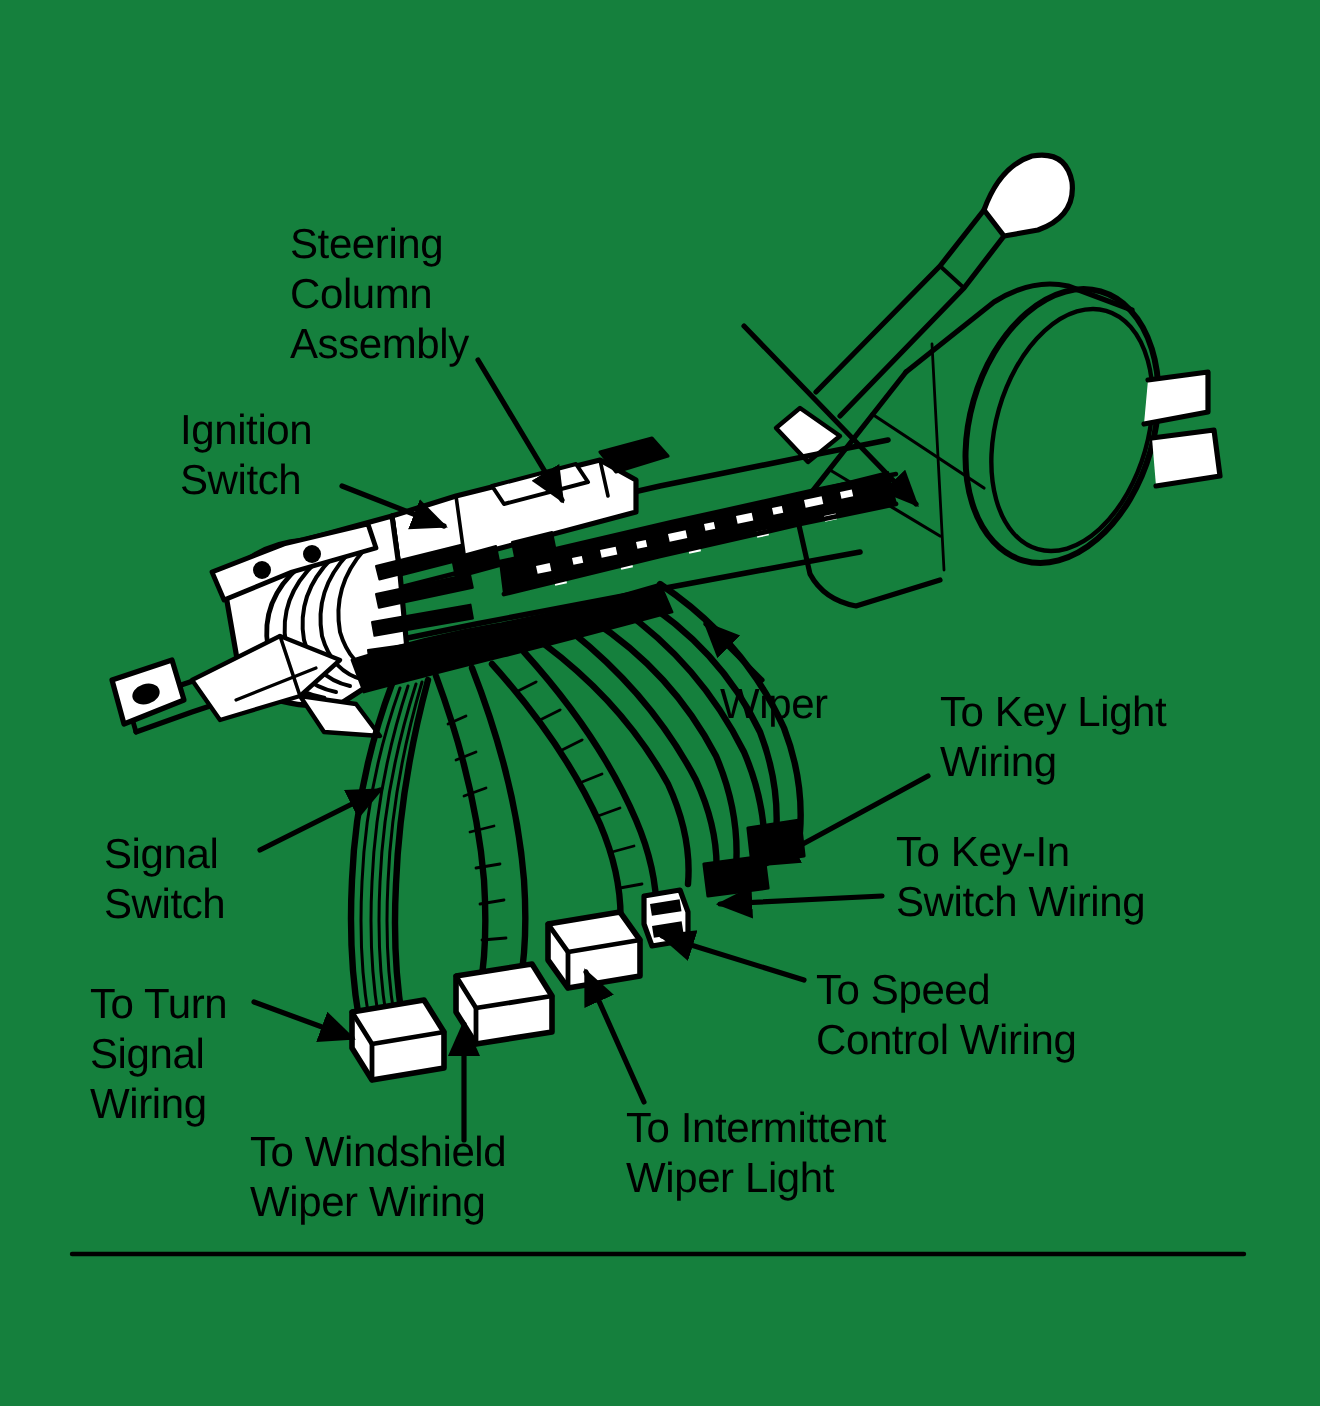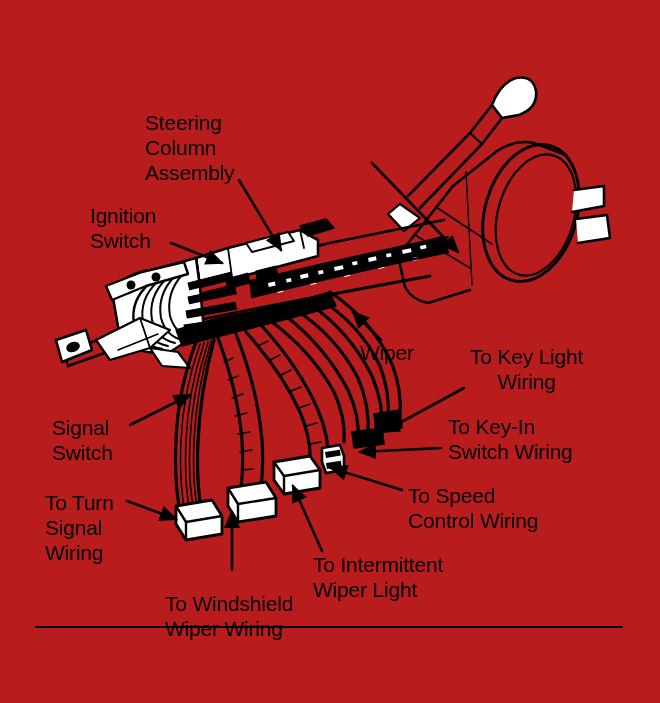--- a/index.html
+++ b/index.html
@@ -5,21 +5,21 @@
 <style>
   html, body {
     margin: 0;
     padding: 0;
     background: #ffffff;
   }
   #page {
     position: relative;
     width: 660px;
     height: 703px;
-    background: #b91c1c;
+    background: #15803d;
     overflow: hidden;
     font-family: "Liberation Sans", sans-serif;
   }
   #figure {
     position: absolute;
     left: 0;
     top: 0;
     width: 660px;
     height: 703px;
   }
@@ -255,29 +255,29 @@
       <line x1="36" y1="627" x2="622" y2="627" stroke="#000" stroke-width="2.2"></line>
     </g>
   </svg>
 
   <div class="callout" style="left:145px; top:110px;">Steering
 Column
 Assembly</div>
   <div class="callout" style="left:90px; top:203px;">Ignition
 Switch</div>
   <div class="callout" style="left:360px; top:340px;">Wiper</div>
-  <div class="callout" style="left:470px; top:344px;text-align:center;">To Key Light
+  <div class="callout" style="left:470px; top:344px;">To Key Light
 Wiring</div>
   <div class="callout" style="left:448px; top:414px;">To Key-In
 Switch Wiring</div>
   <div class="callout" style="left:52px; top:415px;">Signal
 Switch</div>
   <div class="callout" style="left:408px; top:483px;">To Speed
 Control Wiring</div>
   <div class="callout" style="left:45px; top:490px;">To Turn
 Signal
 Wiring</div>
   <div class="callout" style="left:313px; top:552px;">To Intermittent
 Wiper Light</div>
-  <div class="callout" style="left:125px; top:591px;margin-left:40px;">To Windshield
+  <div class="callout" style="left:125px; top:564px;">To Windshield
 Wiper Wiring</div>
 
 </div>
 
 </body></html>

